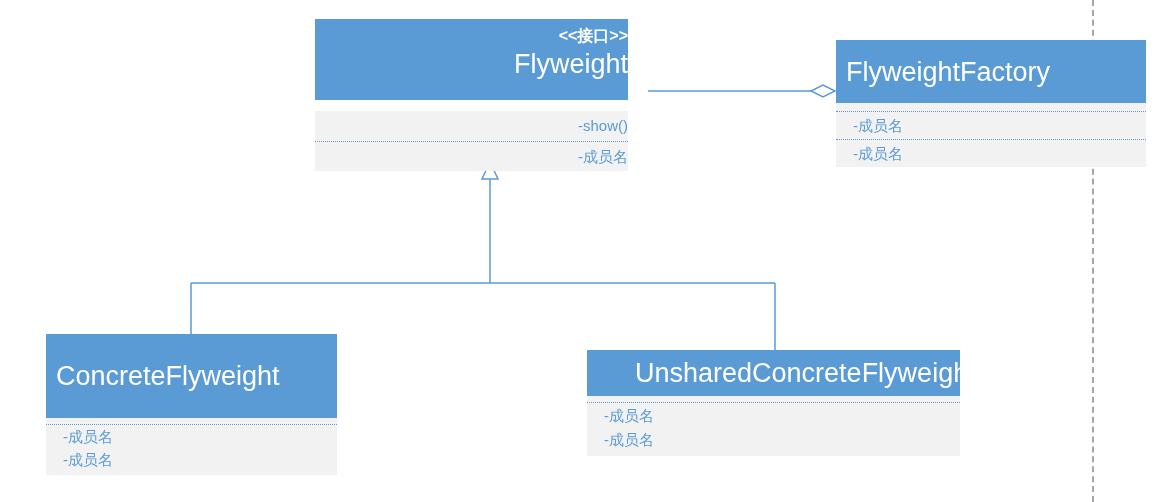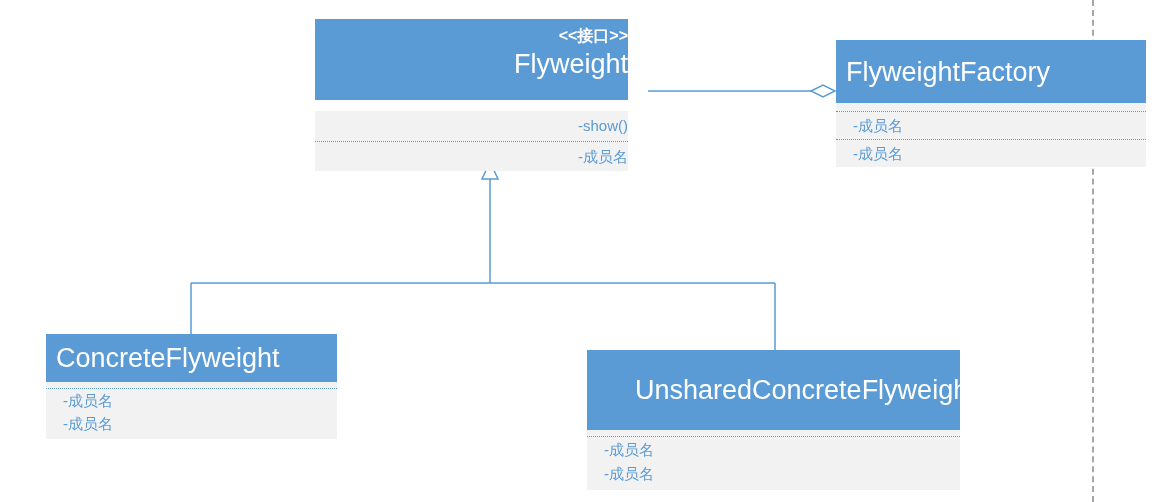--- a/index.html
+++ b/index.html
@@ -77,27 +77,27 @@
   .c-flyweight .member     { height: 30px; line-height: 30px; }
 
   
   .c-factory          { left: 836px; top: 40px;  width: 310px; }
   .c-factory .uml-header { height: 63px; }
   .c-factory .uml-body   { height: 64px; padding-top: 8px; }
   .c-factory .member     { height: 28px; line-height: 27px; }
 
   
   .c-concrete         { left: 46px;  top: 334px; width: 291px; }
-  .c-concrete .uml-header { height: 48px; }
+  .c-concrete .uml-header { height: 84px; }
   .c-concrete .uml-body   { height: 57px; padding-top: 6px; }
   .c-concrete .member     { height: 24px; line-height: 24px; }
 
   
   .c-unshared         { left: 587px; top: 350px; width: 373px; }
-  .c-unshared .uml-header { height: 80px; padding-left: 48px; }
+  .c-unshared .uml-header { height: 46px; padding-left: 48px; }
   .c-unshared .uml-body   { height: 60px; padding-top: 6px; }
   .c-unshared .member     { height: 25px; line-height: 25px; }
 </style>
 </head>
 <body>
 
 <div class="canvas">
 
   <div class="page-break"></div>
 

